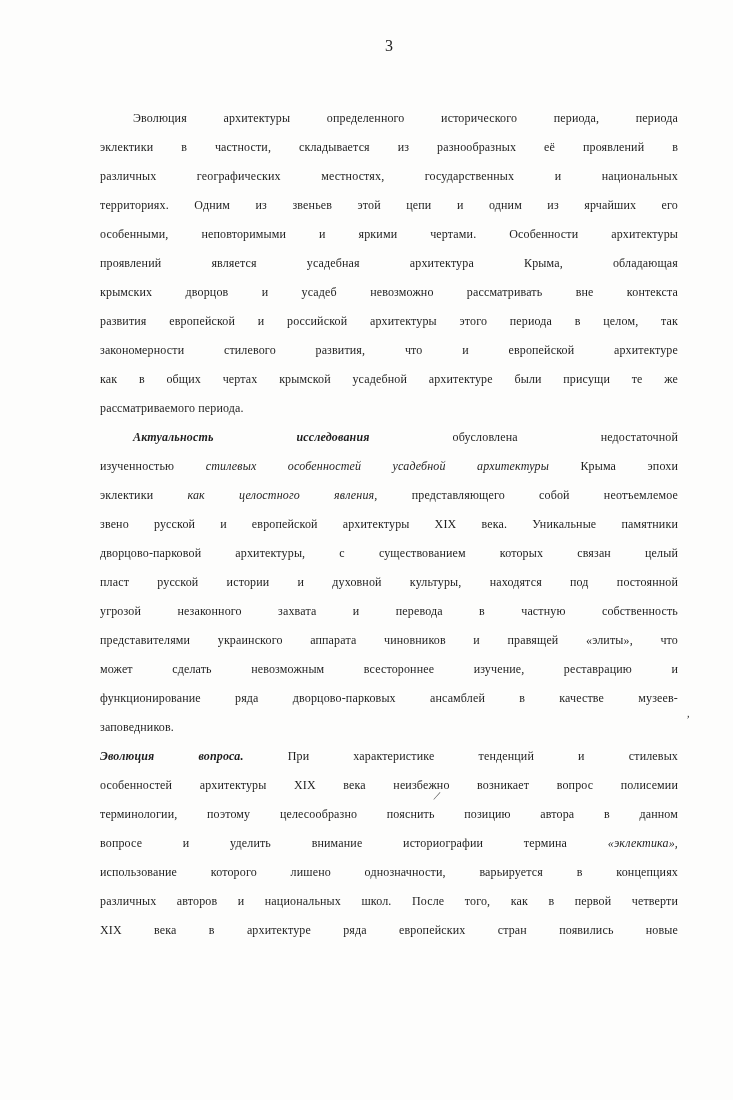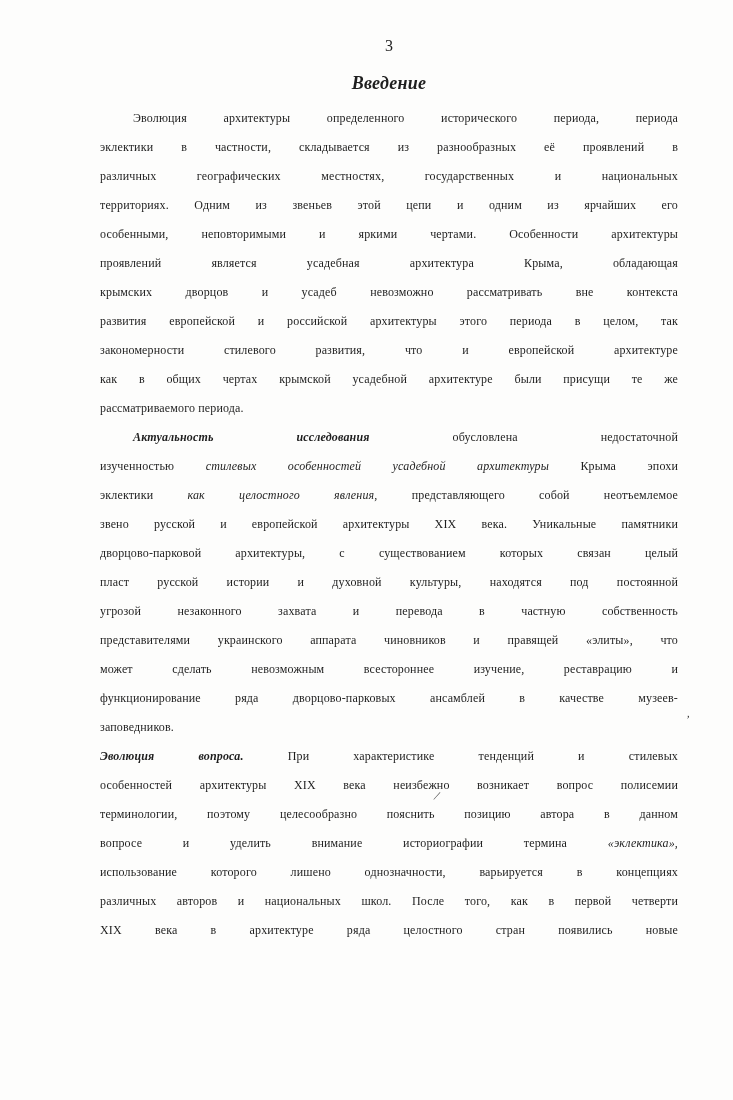--- a/index.html
+++ b/index.html
@@ -79,21 +79,20 @@
     transform: rotate(6deg);
   }
 </style>
 </head>
 <body>
 
 <div class="page">
 
   <div class="page-number">3</div>
 
-  <div class="doc-heading">Введение</div>
 
   <div class="text-lines">
       <div class="line indent"><span class="seg-n">Эволюция архитектуры определенного исторического периода, периода</span></div>
       <div class="line"><span class="seg-n">эклектики в частности, складывается из разнообразных её проявлений в</span></div>
       <div class="line"><span class="seg-n">различных географических местностях, государственных и национальных</span></div>
       <div class="line"><span class="seg-n">территориях. Одним из звеньев этой цепи и одним из ярчайших его</span></div>
       <div class="line"><span class="seg-n">особенными, неповторимыми и яркими чертами. Особенности архитектуры</span></div>
       <div class="line"><span class="seg-n">проявлений является усадебная архитектура Крыма, обладающая</span></div>
       <div class="line"><span class="seg-n">крымских дворцов и усадеб невозможно рассматривать вне контекста</span></div>
       <div class="line"><span class="seg-n">развития европейской и российской архитектуры этого периода в целом, так</span></div>
@@ -110,20 +109,20 @@
       <div class="line"><span class="seg-n">представителями украинского аппарата чиновников и правящей «элиты», что</span></div>
       <div class="line"><span class="seg-n">может сделать невозможным всестороннее изучение, реставрацию и</span></div>
       <div class="line"><span class="seg-n">функционирование ряда дворцово-парковых ансамблей в качестве музеев-</span></div>
       <div class="line left"><span class="seg-n">заповедников.</span></div>
       <div class="line"><span class="seg-bi">Эволюция вопроса.</span><span class="seg-n"> При характеристике тенденций и стилевых</span></div>
       <div class="line"><span class="seg-n">особенностей архитектуры XIX века неизбежно возникает вопрос полисемии</span></div>
       <div class="line"><span class="seg-n">терминологии, поэтому целесообразно пояснить позицию автора в данном</span></div>
       <div class="line"><span class="seg-n">вопросе и уделить внимание историографии термина </span><span class="seg-i">«эклектика»,</span></div>
       <div class="line"><span class="seg-n">использование которого лишено однозначности, варьируется в концепциях</span></div>
       <div class="line"><span class="seg-n">различных авторов и национальных школ. После того, как в первой четверти</span></div>
-      <div class="line"><span class="seg-n">XIX века в архитектуре ряда целостного стран появились новые</span></div>
+      <div class="line"><span class="seg-n">XIX века в архитектуре ряда европейских стран появились новые</span></div>
     </div>
 
   <span class="artifact apostrophe">ʼ</span>
 
   <span class="artifact slash">∕</span>
 
 </div>
 
 </body></html>

